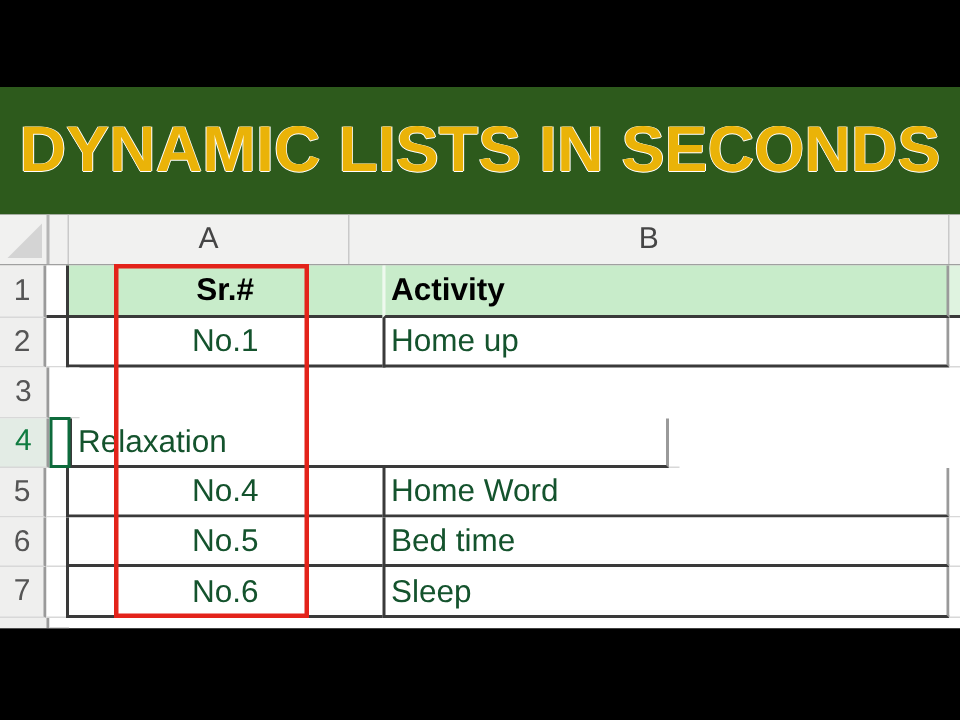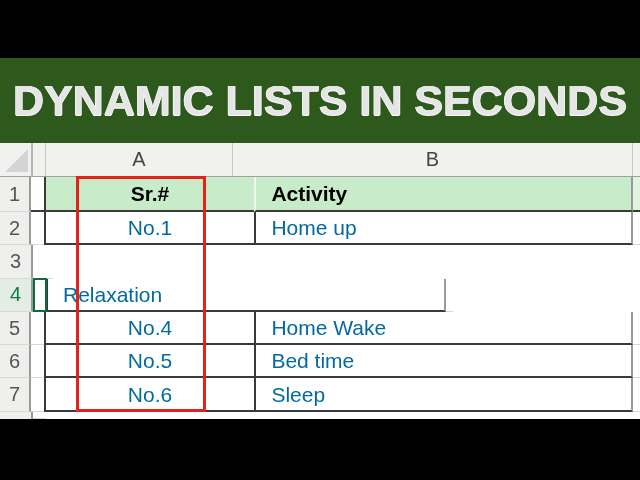--- a/index.html
+++ b/index.html
@@ -7,21 +7,21 @@
   .stage {
     position:relative; width:640px; height:480px; background:#000;
     overflow:hidden; font-family:"Liberation Sans", sans-serif;
   }
   
   .banner {
     position:absolute; left:0; top:58px; width:640px; height:85px;
     background:#2d5a1c; display:flex; align-items:center; justify-content:center;
   }
   .banner-title {
-    color:#e5e5e5; font-size:43px; font-weight:700; letter-spacing:0px;
+    color:#eab308; font-size:43px; font-weight:700; letter-spacing:0px;
     text-shadow:0.6px 0 0 #fff, -0.6px 0 0 #fff, 0 0.5px 0 #fff;
     white-space:nowrap;
   }
   
   .sheet {
     position:absolute; left:0; top:143px; width:640px; height:276px;
     background:#fff; overflow:hidden;
   }
   .hdr-row {
     display:flex; height:34px; background:#f1f1f0;
@@ -42,26 +42,26 @@
   .w-edge { width:7px; border-right:none; }
   .grid-row { display:flex; height:33.3px; }
   .rowhead {
     width:33px; background:#efefee; border-right:2px solid #9a9a9a;
     border-bottom:1px solid #d8d8d8; display:flex; align-items:center;
     justify-content:center; color:#555; font-size:20px;
   }
   .rowhead.active { background:#e3ece5; color:#107c41; }
   .gutter-cell { width:13px; background:#fff; border-bottom:1px solid #d8d8d8; }
   .cell {
-    background:#fff; display:flex; align-items:center; color:#0369a1;
+    background:#fff; display:flex; align-items:center; color:#14532d;
     font-size:21px; border-left:2px solid #3a3a3a; border-bottom:2px solid #3a3a3a;
     padding-top:1px;
   }
   .cell.a { width:223px; justify-content:center; }
-  .cell.b { width:400px; padding-left:15px; border-right:2px solid #9a9a9a;text-align:center; }
+  .cell.b { width:400px; padding-left:4px; border-right:2px solid #9a9a9a;text-align:center; }
   .edge-cell { width:7px; background:#fff; border-bottom:1px solid #d8d8d8; }
   
   .green-row { height:35px; }
   .green-row .rowhead { font-size:20px; }
   .green-row .cell {
     background:#c8ecca; font-weight:700; font-size:21px; color:#000;
   }
   .green-row .cell.b { border-left:2px solid #eef9ee; }
   .green-row .gutter-cell { border-bottom:2px solid #3a3a3a; }
   .green-row .edge-cell { background:#dff3e0; border-bottom:2px solid #3a3a3a; }
@@ -130,21 +130,21 @@
       <div class="rowhead active">4</div>
       <div class="gutter-cell"></div>
       <div class="cell b">Relaxation</div>
       <div class="edge-cell"></div>
     </div>
 
     <div class="grid-row">
       <div class="rowhead">5</div>
       <div class="gutter-cell"></div>
       <div class="cell a">No.4</div>
-      <div class="cell b">Home Wake</div>
+      <div class="cell b">Home Word</div>
       <div class="edge-cell"></div>
     </div>
 
     <div class="grid-row">
       <div class="rowhead">6</div>
       <div class="gutter-cell"></div>
       <div class="cell a">No.5</div>
       <div class="cell b">Bed time</div>
       <div class="edge-cell"></div>
     </div>

